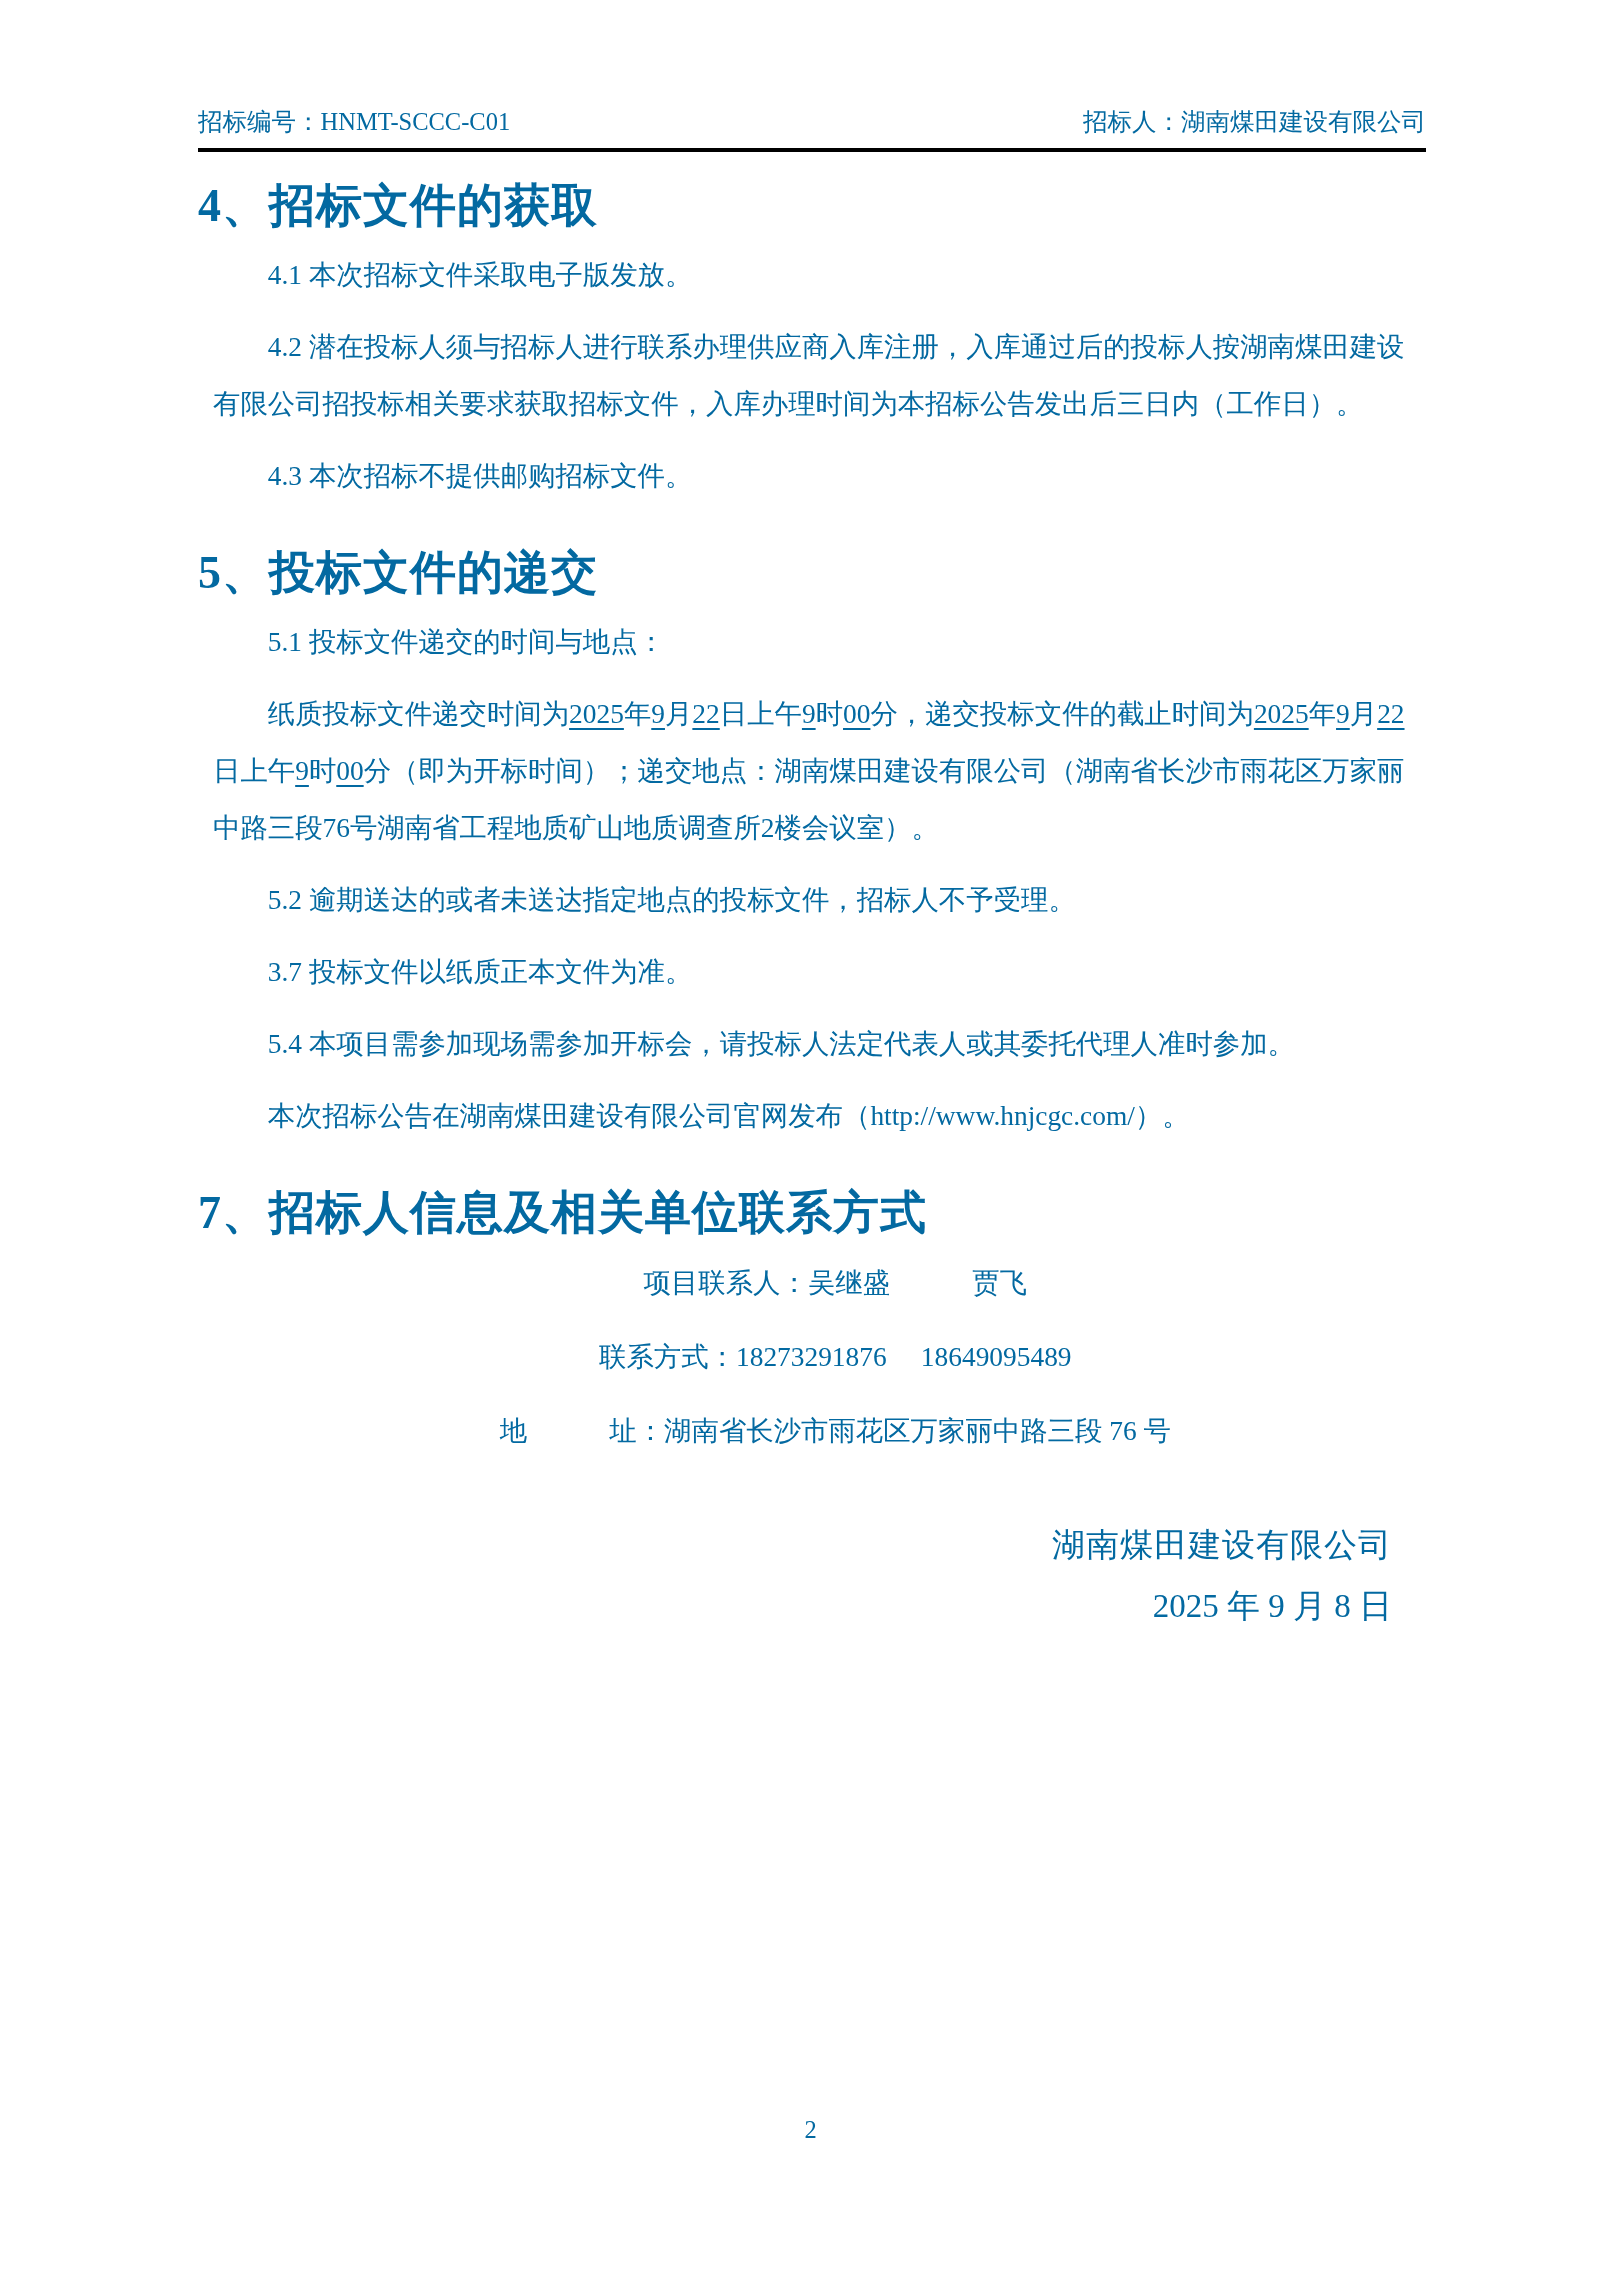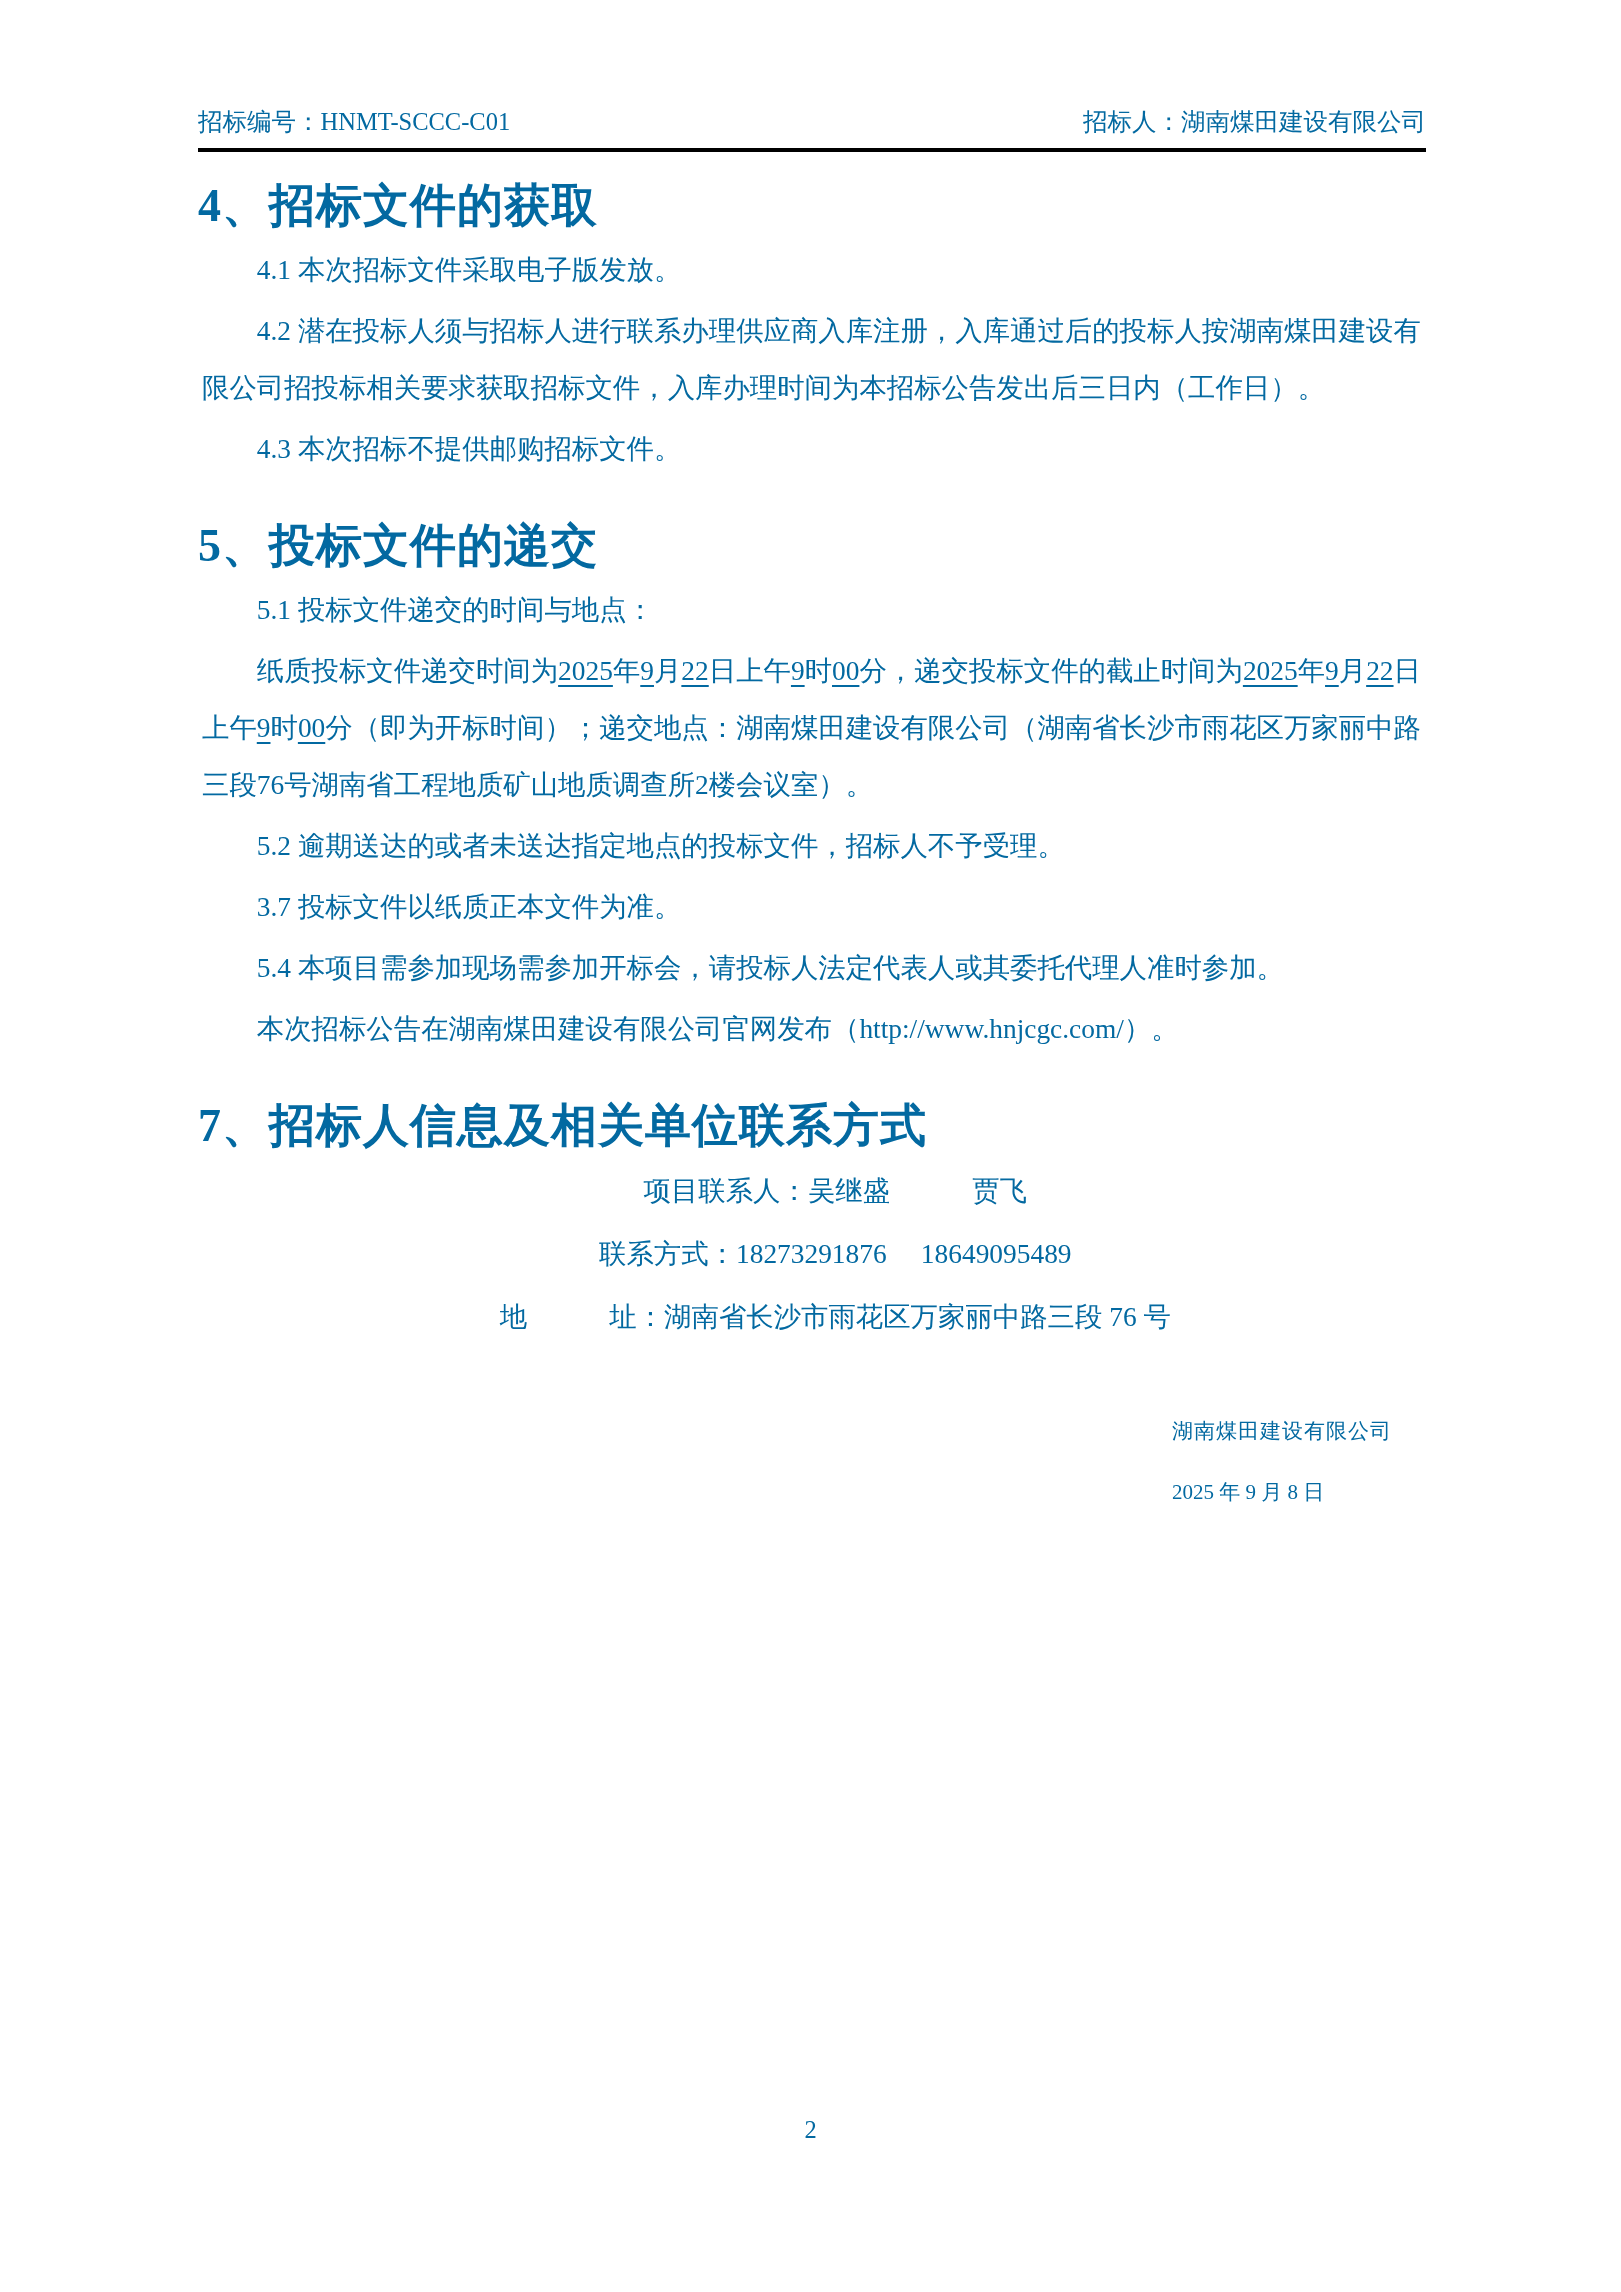--- a/index.html
+++ b/index.html
@@ -34,40 +34,40 @@
     font-weight: bold;
     margin: 41px 0 9.8px 0;
     letter-spacing: 1px;
   }
   .sections > .sec-title:first-child {
     margin-top: 27.4px;
   }
   .para {
     font-size: 27.4px;
     line-height: 57px;
-    margin: 4px;
+    margin: 15px;
     white-space: pre-wrap;
   }
   .para.body {
     text-indent: 2em;
   }
   .para.contact {
     text-indent: 1.7em;
     line-height: 59px;
     text-align: center;
   }
   .u {
     text-decoration: underline;
     text-underline-offset: 4.9px;
   }
   .signature {
     margin: 54px 34px 0 auto;
     width: fit-content;
-    text-align: left;
-    font-size: 21px;
+    text-align: right;
+    font-size: 33px;
     line-height: 61px;
   }
   .signature .company {
     letter-spacing: 1px;
   }
   .page-number {
     position: absolute;
     left: 0;
     right: 0;
     bottom: 149px;

